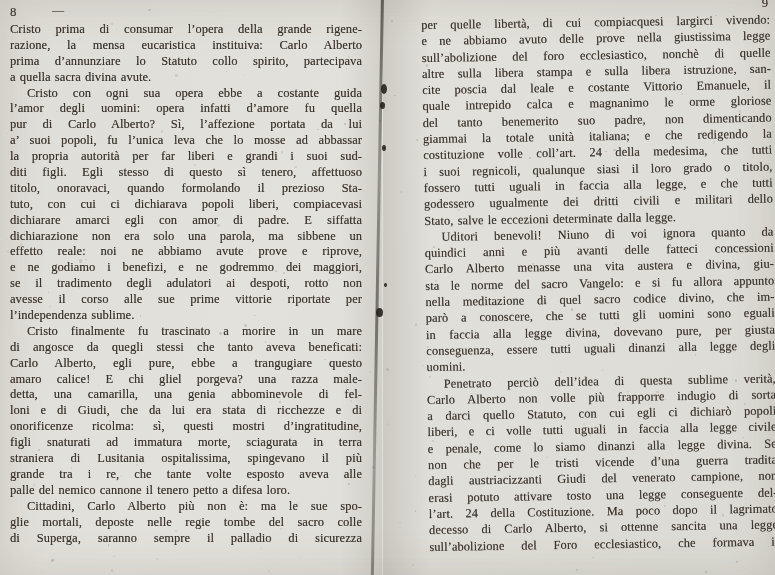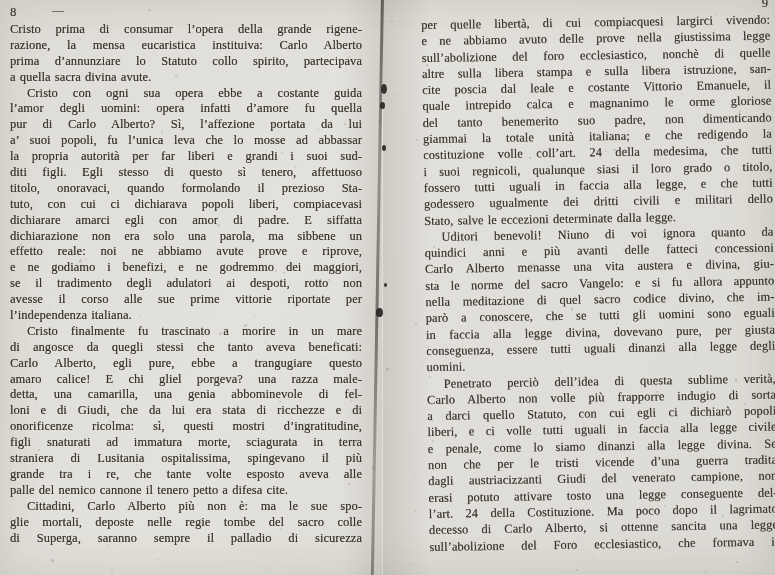--- a/index.html
+++ b/index.html
@@ -68,32 +68,32 @@
         <div class="line">la propria autorità per far liberi e grandi i suoi sud-</div>
         <div class="line">diti figli. Egli stesso di questo sì tenero, affettuoso</div>
         <div class="line">titolo, onoravaci, quando formolando il prezioso Sta-</div>
         <div class="line">tuto, con cui ci dichiarava popoli liberi, compiacevasi</div>
         <div class="line">dichiarare amarci egli con amor di padre. E siffatta</div>
         <div class="line">dichiarazione non era solo una parola, ma sibbene un</div>
         <div class="line">effetto reale: noi ne abbiamo avute prove e riprove,</div>
         <div class="line">e ne godiamo i benefizi, e ne godremmo dei maggiori,</div>
         <div class="line">se il tradimento degli adulatori ai despoti, rotto non</div>
         <div class="line">avesse il corso alle sue prime vittorie riportate per</div>
-        <div class="line end">l’independenza italiana.</div>
+        <div class="line end">l’independenza sublime.</div>
         <div class="line ind">Cristo finalmente fu trascinato a morire in un mare</div>
         <div class="line">di angosce da quegli stessi che tanto aveva beneficati:</div>
         <div class="line">Carlo Alberto, egli pure, ebbe a trangugiare questo</div>
         <div class="line">amaro calice! E chi gliel porgeva? una razza male-</div>
         <div class="line">detta, una camarilla, una genia abbominevole di fel-</div>
         <div class="line">loni e di Giudi, che da lui era stata di ricchezze e di</div>
         <div class="line">onorificenze ricolma: sì, questi mostri d’ingratitudine,</div>
         <div class="line">figli snaturati ad immatura morte, sciagurata in terra</div>
         <div class="line">straniera di Lusitania ospitalissima, spingevano il più</div>
         <div class="line">grande tra i re, che tante volte esposto aveva alle</div>
-        <div class="line end">palle del nemico cannone il tenero petto a difesa cite.</div>
+        <div class="line end">palle del nemico cannone il tenero petto a difesa loro.</div>
         <div class="line ind">Cittadini, Carlo Alberto più non è: ma le sue spo-</div>
         <div class="line">glie mortali, deposte nelle regie tombe del sacro colle</div>
         <div class="line">di Superga, saranno sempre il palladio di sicurezza</div>
       </div>
   </div>
 
   <div class="gutter-shade-l"></div>
   <div class="gutter-shade-r"></div>
   <div class="crease"></div>
   <div class="blob b1"></div>

